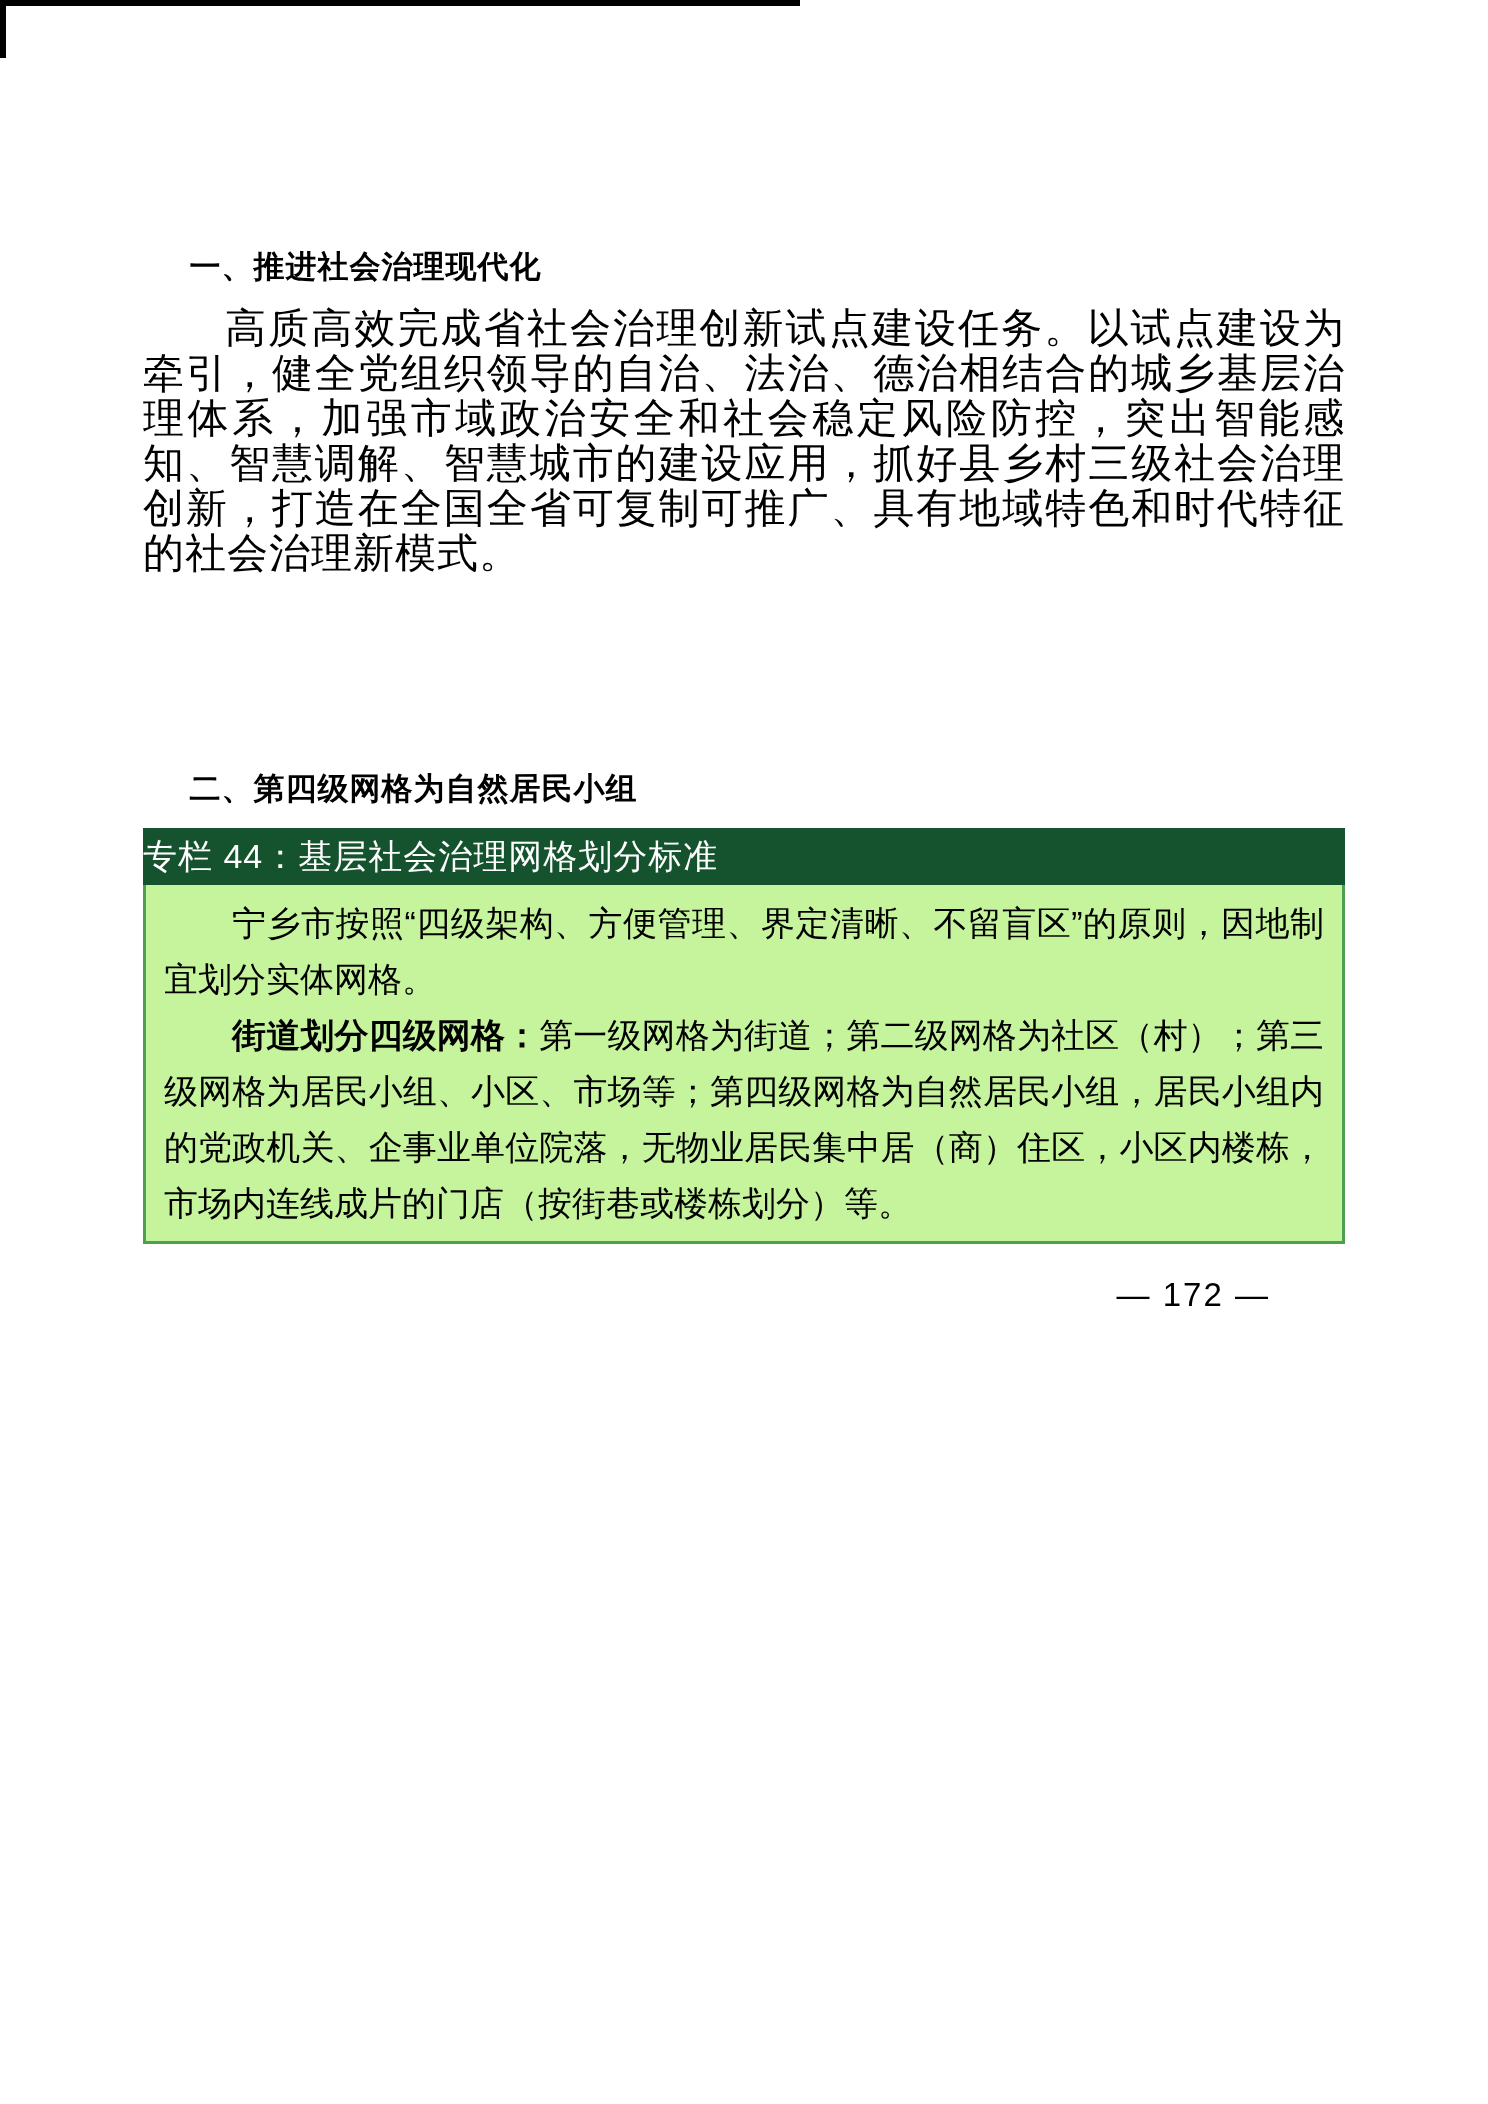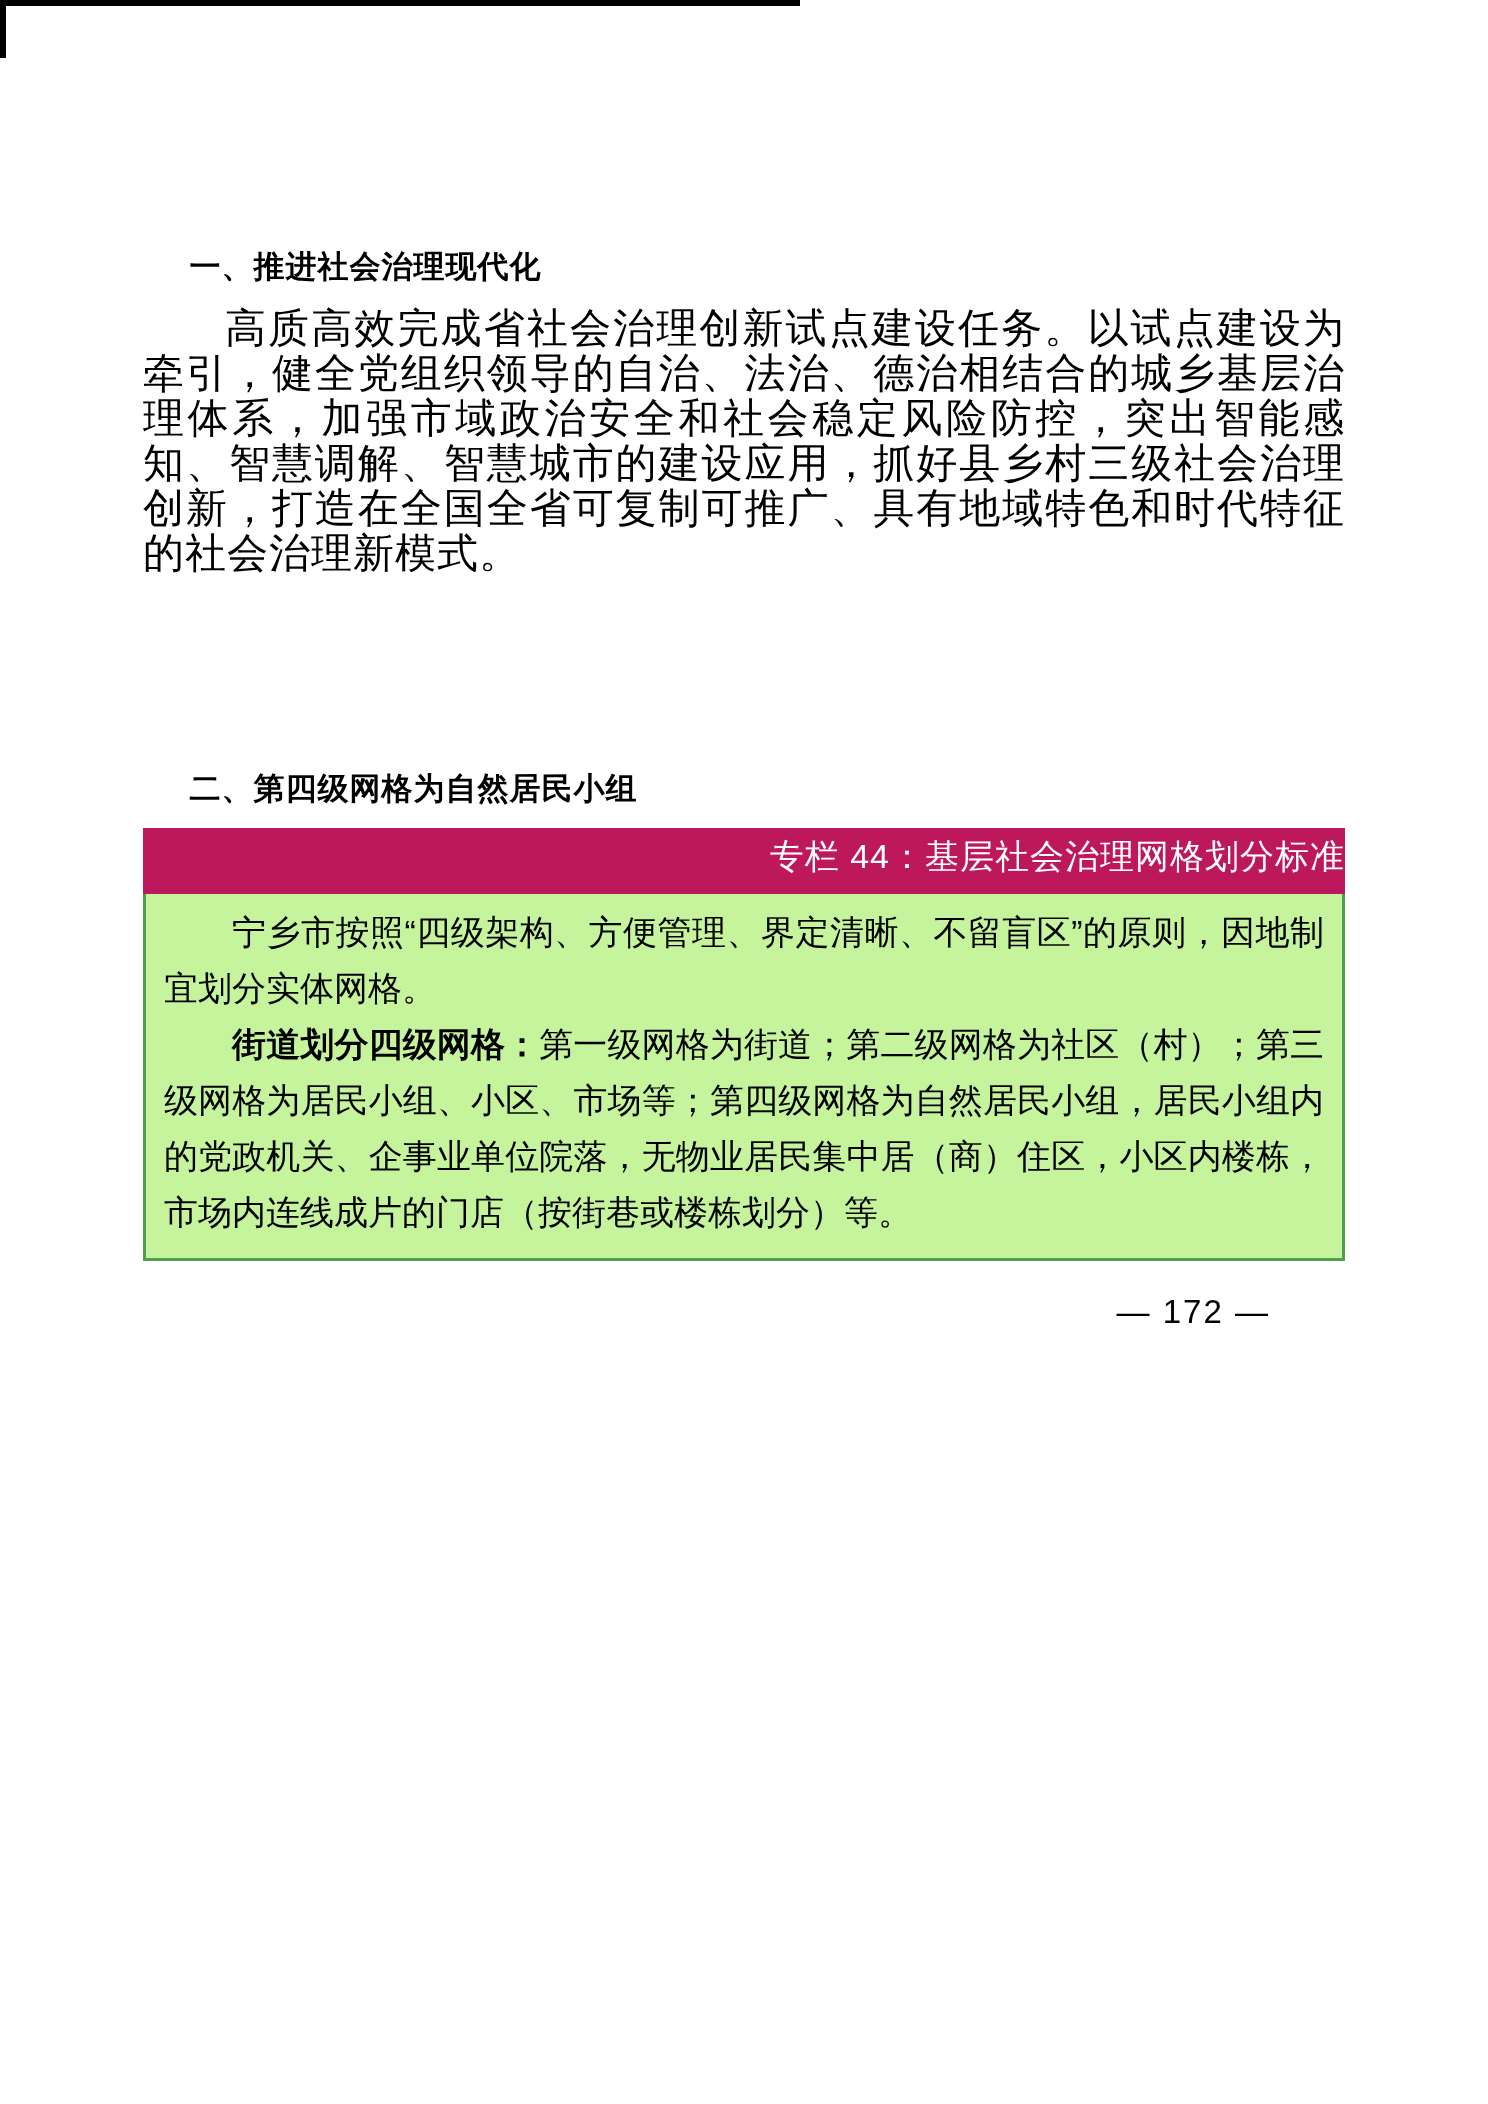--- a/index.html
+++ b/index.html
@@ -42,34 +42,34 @@
     letter-spacing: 1px;
     overflow: hidden;
   }
   .body-para.lines-6 { height: 444px; }
   .body-para.lines-9 { height: 666px; }
   .panel {
     margin-top: 0;
     width: 100%;
   }
   .panel-header {
-    background: #be185d;
+    background: #14532d;
     color: #ffffff;
     font-size: 34px;
     line-height: 57px;
-    height: 66px;
-    text-align: right;
+    height: 57px;
+    text-align: left;
     letter-spacing: 1px;
     overflow: hidden;
   }
   .panel-body {
     background: #c6f49d;
     border: 3px solid #4ea050;
     border-top: none;
-    padding: 10px 18px 18px 18px;
+    padding: 10px 18px 10px 18px;
     font-size: 34px;
     line-height: 56px;
     text-align: justify;
     text-justify: inter-ideograph;
     overflow: hidden;
     height: 336px;
   }
   .panel-para {
     margin: 0;
     text-indent: 2em;

